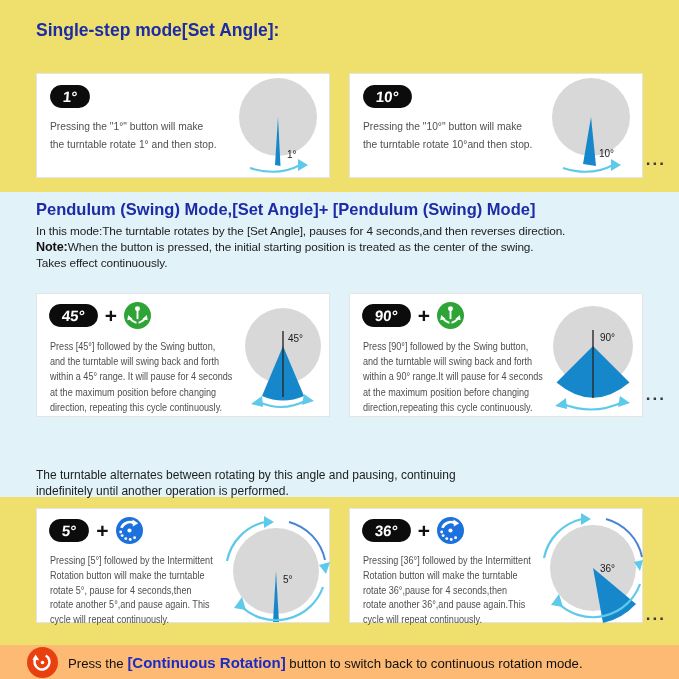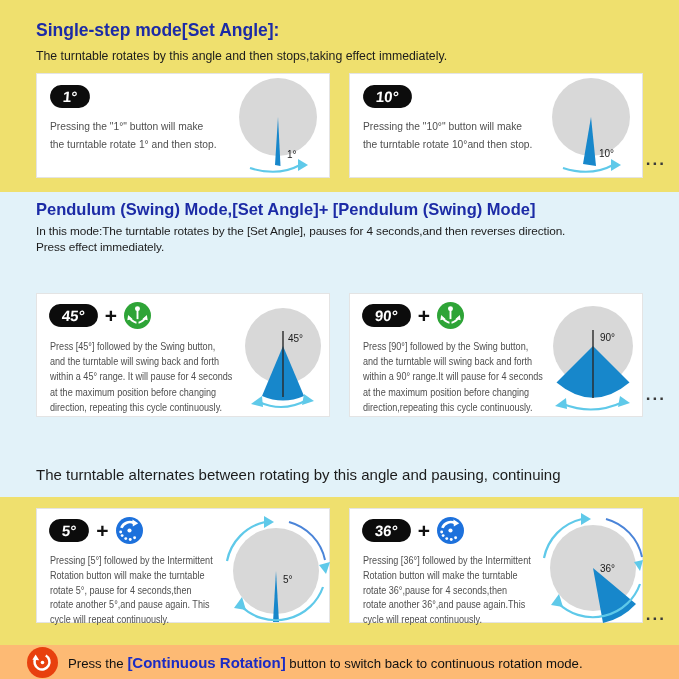--- a/index.html
+++ b/index.html
@@ -14,21 +14,21 @@
   #footerbar { position:absolute; top:645px; left:0; right:0; height:34px; background:#fdba74; }
 
   .sec-heading { position:absolute; left:36px; font-weight:bold; color:#1C2BA6; white-space:nowrap; }
   #sec1 .sec-heading { top:20px; font-size:17.5px; }
   #sec2 .sec-heading { top:8px;  font-size:16.5px; }
   #sec3 .sec-heading { top:11px; font-size:16px; }
 
   .desc { position:absolute; left:36px; color:#1C1C1C; line-height:16.2px; }
   #sec1 .desc { top:48px; font-size:12.3px; }
   #sec2 .desc { top:31px; font-size:11.8px; letter-spacing:-0.1px; }
-  #sec3 .desc { top:37px; font-size:15px; }
+  #sec3 .desc { top:37px; font-size:12px; }
   .desc .line { white-space:nowrap; }
   .note-label { font-weight:bold; color:#111; font-size:12.6px; }
 
   .panel { position:absolute; background:#fff; width:294px; border:1px solid #E4E4E4; box-sizing:border-box; }
   .panel.left  { left:36px; }
   .panel.right { left:349px; }
   #sec1 .panel { top:73px;  height:105px; }
   #sec2 .panel { top:101px; height:124px; }
   #sec3 .panel { top:78px;  height:115px; }
 
@@ -59,23 +59,20 @@
   .footer-text { font-size:13.2px; color:#111; white-space:nowrap; }
   .footer-text .hl { color:#1B2BC4; font-weight:bold; font-size:15px; }
 </style>
 </head>
 <body>
 
 <div class="page">
 
   <div class="sec" id="sec1">
     <div class="sec-heading">Single-step mode[Set Angle]:</div>
-    <div class="desc">
-      <div class="line">The turntable rotates by this angle and then stops,taking effect immediately.</div>
-    </div>
 
     <div class="panel left">
       <div class="btnrow">
         <span class="key">1°</span>
       </div>
       <div class="ptext">
         <div class="line">Pressing the "1°" button will make</div>
         <div class="line">the turntable rotate 1° and then stop.</div>
       </div>
       <svg class="graphic" width="294" height="105">
@@ -104,21 +101,22 @@
       </svg>
     </div>
 
     <div class="more">...</div>
   </div>
 
   <div class="sec" id="sec2">
     <div class="sec-heading">Pendulum (Swing) Mode,[Set Angle]+ [Pendulum (Swing) Mode]</div>
     <div class="desc">
       <div class="line">In this mode:The turntable rotates by the [Set Angle], pauses for 4 seconds,and then reverses direction.</div>
-      <div class="line">Press effect immediately.</div>
+      <div class="line"><span class="note-label">Note:</span><span>When the button is pressed, the initial starting position is treated as the center of the swing.</span></div>
+      <div class="line">Takes effect continuously.</div>
     </div>
 
     <div class="panel left">
       <div class="btnrow">
         <span class="key">45°</span>
         <span class="plus">+</span>
         <span class="icon-badge">
           <svg width="27" height="27" viewBox="0 0 26 26">
             <circle cx="13" cy="13" r="13" fill="#2EA437"></circle>
             <circle cx="13" cy="6.6" r="2.4" fill="#fff"></circle>
@@ -181,20 +179,21 @@
         <polygon points="270,102 280,109 268,113" fill="#5FC9E9"></polygon>
       </svg>
     </div>
 
     <div class="more">...</div>
   </div>
 
   <div class="sec" id="sec3">
     <div class="desc">
       <div class="line">The turntable alternates between rotating by this angle and pausing, continuing</div>
+      <div class="line">indefinitely until another operation is performed.</div>
     </div>
 
     <div class="panel left">
       <div class="btnrow">
         <span class="key">5°</span>
         <span class="plus">+</span>
         <span class="icon-badge">
           <svg width="27" height="27" viewBox="0 0 26 26">
             <circle cx="13" cy="13" r="13" fill="#1D71DC"></circle>
             <path d="M5.2,10.5 A8.6,8.6 0 0 1 17.2,5.8" stroke="#fff" stroke-width="2.6" fill="none"></path>

